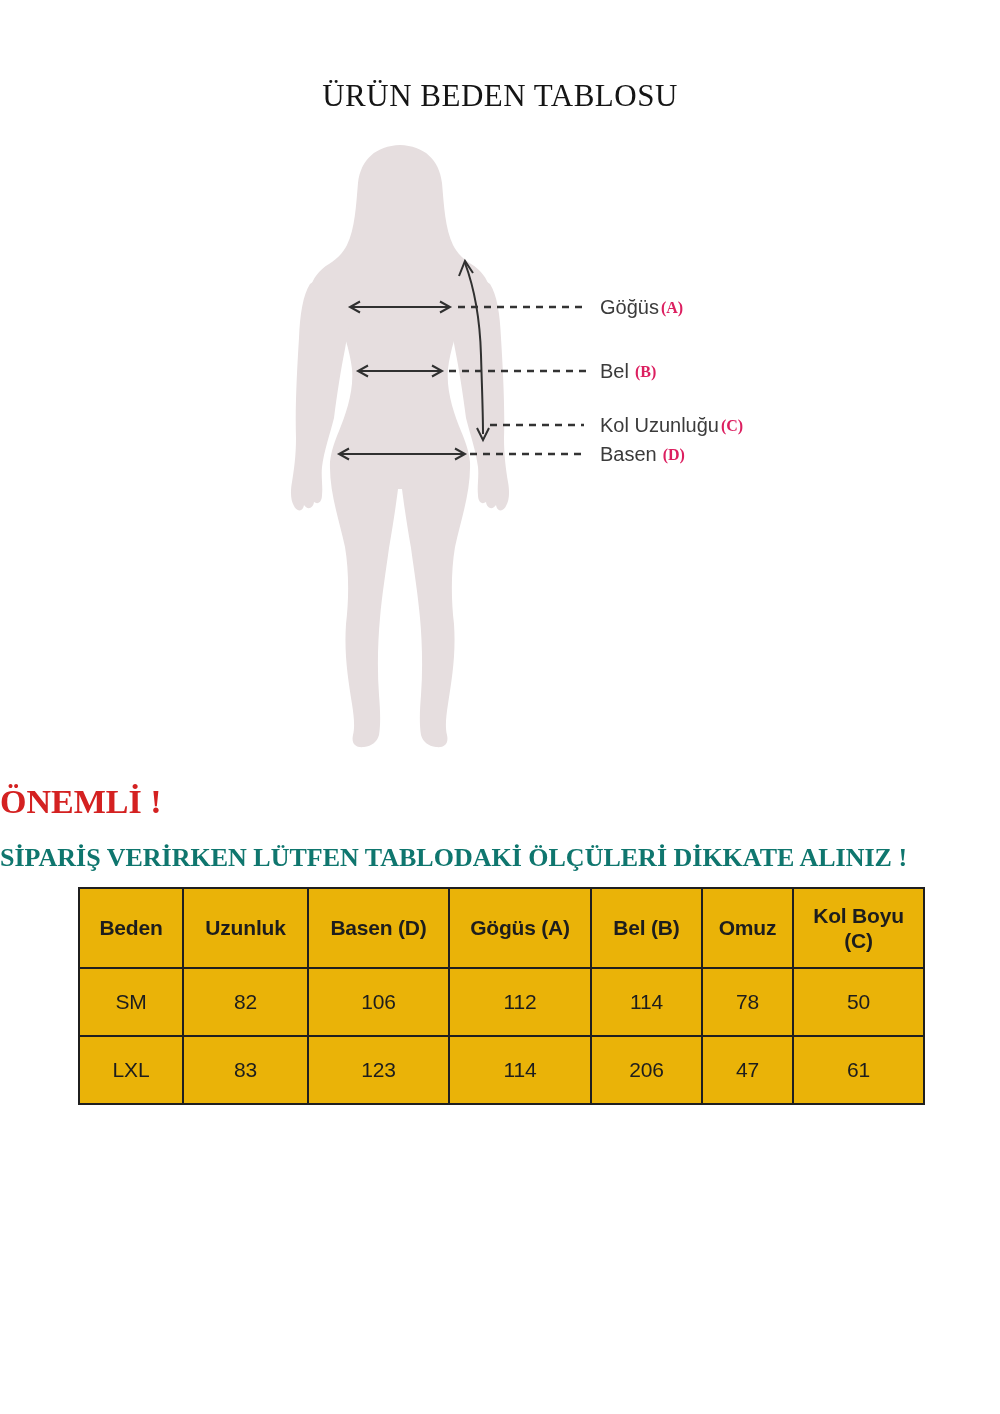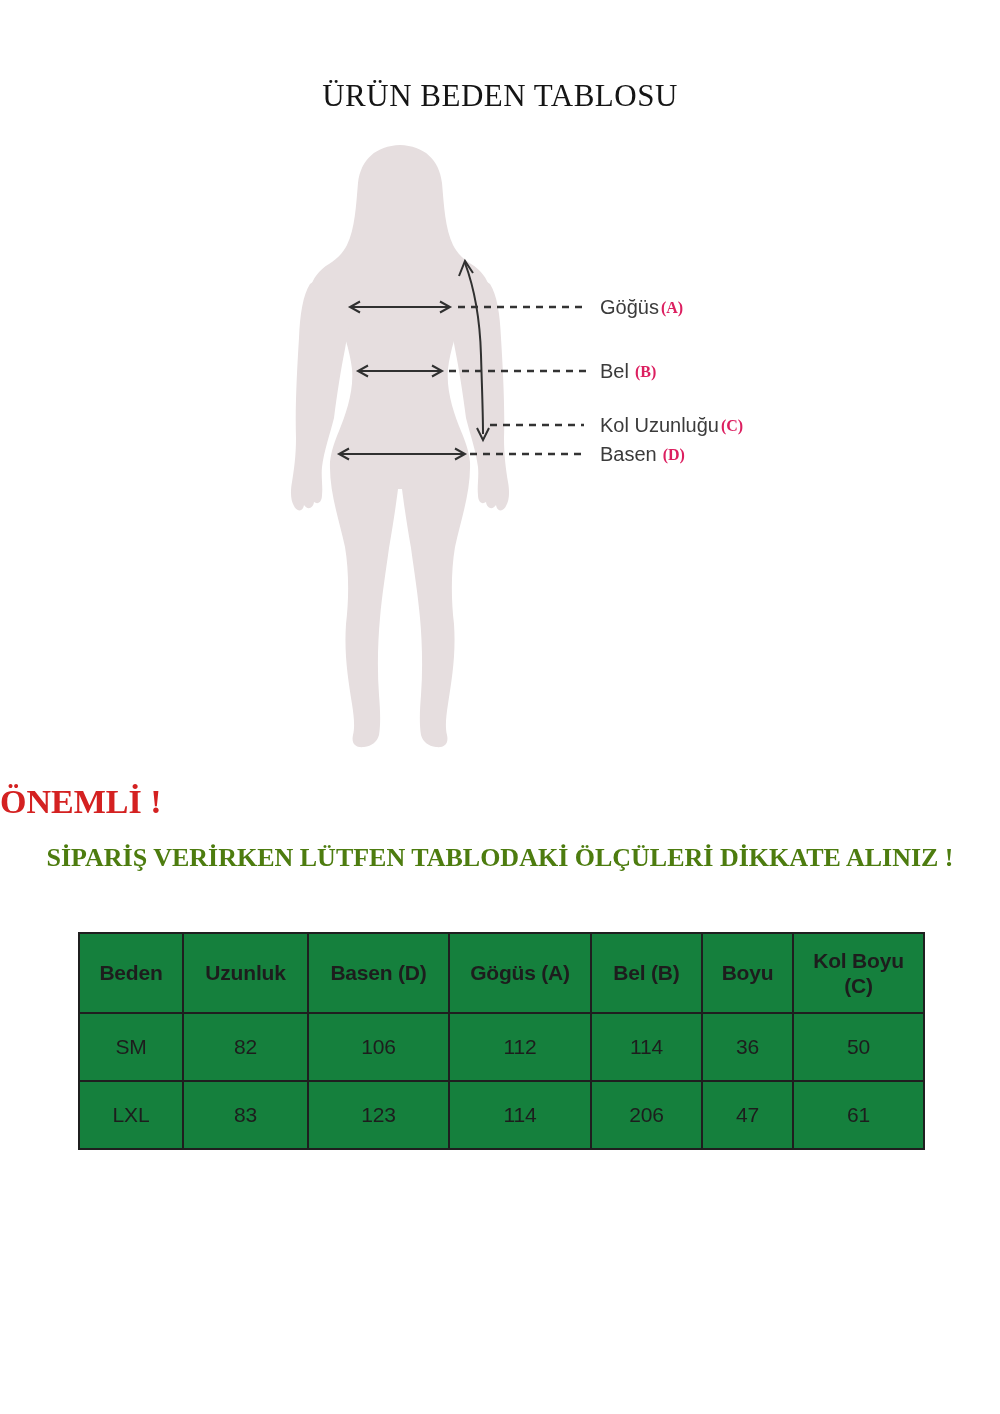--- a/index.html
+++ b/index.html
@@ -43,37 +43,35 @@
     position: absolute;
     top: 783px; left: 0; width: 100%;
     font-family: "Liberation Serif", serif;
     font-weight: bold;
     font-size: 34px;
     color: #d42121;
   }
   .warning-text {
     position: absolute;
     top: 843px; left: 0; width: 100%;
-    text-align: center;
     font-family: "Liberation Serif", serif;
     font-weight: bold;
     font-size: 26px;
-    color: #4d7c0f;
+    color: #0f766e;
     white-space: nowrap;
   }
   .size-table-wrap {
     position: absolute;
     top: 887px; left: 78px;
   }
   table.size-table {
     border-collapse: collapse;
     table-layout: fixed;
     width: 845px;
-    background: #15803d;
-    margin-top: 45px;
+    background: #eab308;
   }
   table.size-table th, table.size-table td {
     border: 2px solid #1f1f1f;
     text-align: center;
     vertical-align: middle;
     color: #1d1d1d;
     letter-spacing: -0.2px;
   }
   table.size-table th {
     font-size: 21px;
@@ -221,32 +219,32 @@
           <col style="width:91px">
         <col style="width:131px">
       </colgroup>
       <thead>
         <tr>
           <th>Beden</th>
           <th>Uzunluk</th>
           <th>Basen (D)</th>
           <th>Gögüs (A)</th>
           <th>Bel (B)</th>
-          <th>Boyu</th>
+          <th>Omuz</th>
           <th>Kol Boyu (C)</th>
         </tr>
       </thead>
       <tbody>
         <tr>
           <td>SM</td>
           <td>82</td>
           <td>106</td>
           <td>112</td>
           <td>114</td>
-          <td>36</td>
+          <td>78</td>
           <td>50</td>
         </tr>
         <tr>
           <td>LXL</td>
           <td>83</td>
           <td>123</td>
           <td>114</td>
           <td>206</td>
           <td>47</td>
           <td>61</td>

